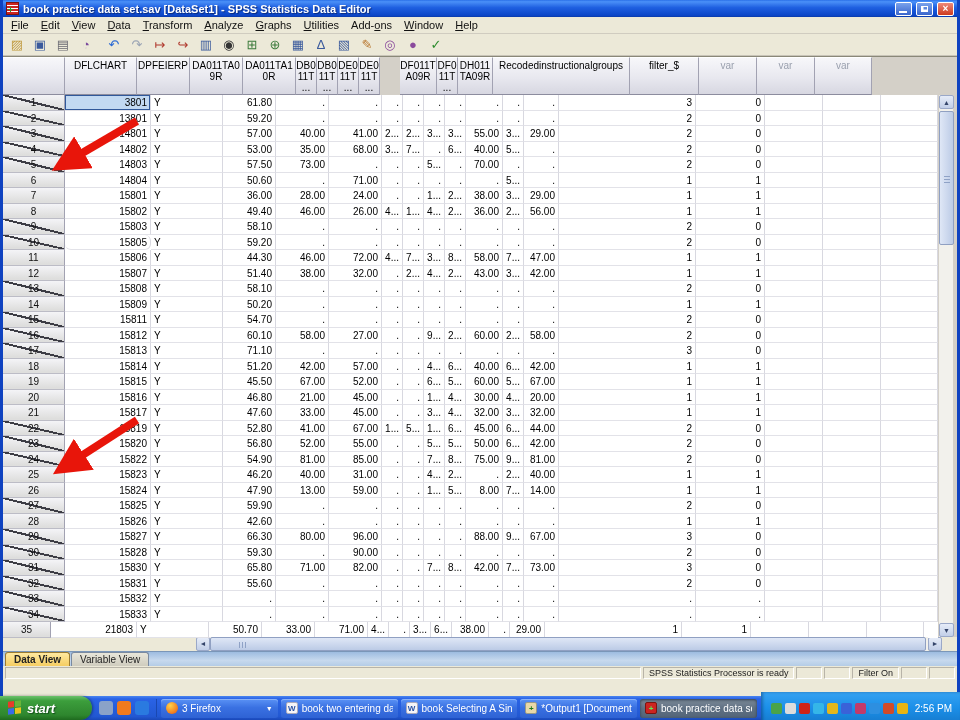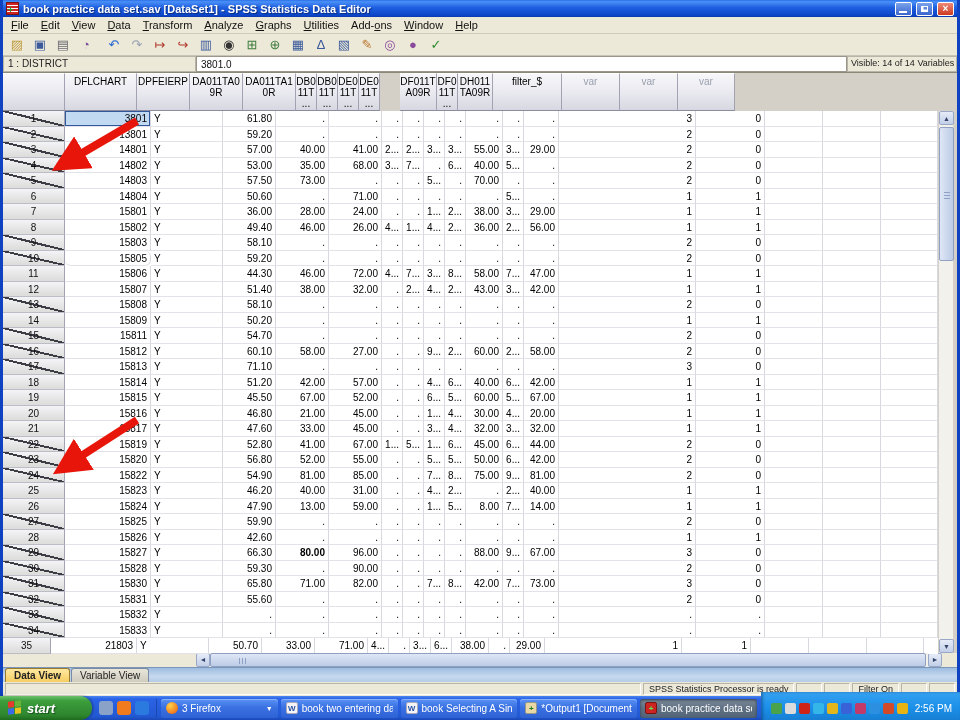--- a/index.html
+++ b/index.html
@@ -226,25 +226,20 @@
           <span class="tool-glyph" style="color: rgb(138, 74, 156);">◎</span>
         </div>
         <div class="tool-btn">
           <span class="tool-glyph" style="color: rgb(138, 74, 156);">●</span>
         </div>
         <div class="tool-btn">
           <span class="tool-glyph" style="color: rgb(42, 138, 42);">✓</span>
         </div>
       </div>
 
-    <div class="cellref">
-      <div class="cellref-label">1 : DISTRICT</div>
-      <input class="cellref-value" value="3801.0" style="">
-      <div class="visible-info">Visible: 14 of 14 Variables</div>
-    </div>
 
     <div class="grid-wrap">
       <div class="grid-cols">
         <div class="hrow">
             <div class="hcell" style="width: 62px;"></div>
             <div class="hcell" style="width: 72px;">
               <div>DFLCHART</div>
             </div>
             <div class="hcell" style="width: 53px;">
               <div>DPFEIERP</div>
@@ -282,20 +277,23 @@
               <div>A09R</div>
             </div>
             <div class="hcell" style="width: 21px;">
               <div>DF0</div>
               <div>11T</div>
               <div>...</div>
             </div>
             <div class="hcell" style="width: 35px;">
               <div>DH011</div>
               <div>TA09R</div>
+            </div>
+            <div class="hcell" style="width: 137px;">
+              <div>Recodedinstructionalgroups</div>
             </div>
             <div class="hcell" style="width: 69px;">
               <div>filter_$</div>
             </div>
             <div class="hcell dim" style="width: 58px;">
               <div>var</div>
             </div>
             <div class="hcell dim" style="width: 58px;">
               <div>var</div>
             </div>
@@ -862,21 +860,21 @@
               <div class="cell right" style="width: 69px;">1</div>
               <div class="cell center" style="width: 58px;"></div>
               <div class="cell center" style="width: 58px;"></div>
               <div class="cell center" style="width: 57px;"></div>
             </div>
             <div class="grow">
               <div class="rn slashed" style="width: 62px;">29</div>
               <div class="cell right" style="width: 86px;">15827</div>
               <div class="cell left" style="width: 72px;">Y</div>
               <div class="cell right" style="width: 53px;">66.30</div>
-              <div class="cell right" style="width: 53px; font-weight: bold;">80.00</div>
+              <div class="cell right" style="width: 53px;">80.00</div>
               <div class="cell right" style="width: 53px;">96.00</div>
               <div class="cell right" style="width: 21px;">.</div>
               <div class="cell right" style="width: 21px;">.</div>
               <div class="cell right" style="width: 21px;">.</div>
               <div class="cell right" style="width: 21px;">.</div>
               <div class="cell right" style="width: 37px;">88.00</div>
               <div class="cell right" style="width: 21px;">9...</div>
               <div class="cell right" style="width: 35px;">67.00</div>
               <div class="cell right" style="width: 137px;">3</div>
               <div class="cell right" style="width: 69px;">0</div>

